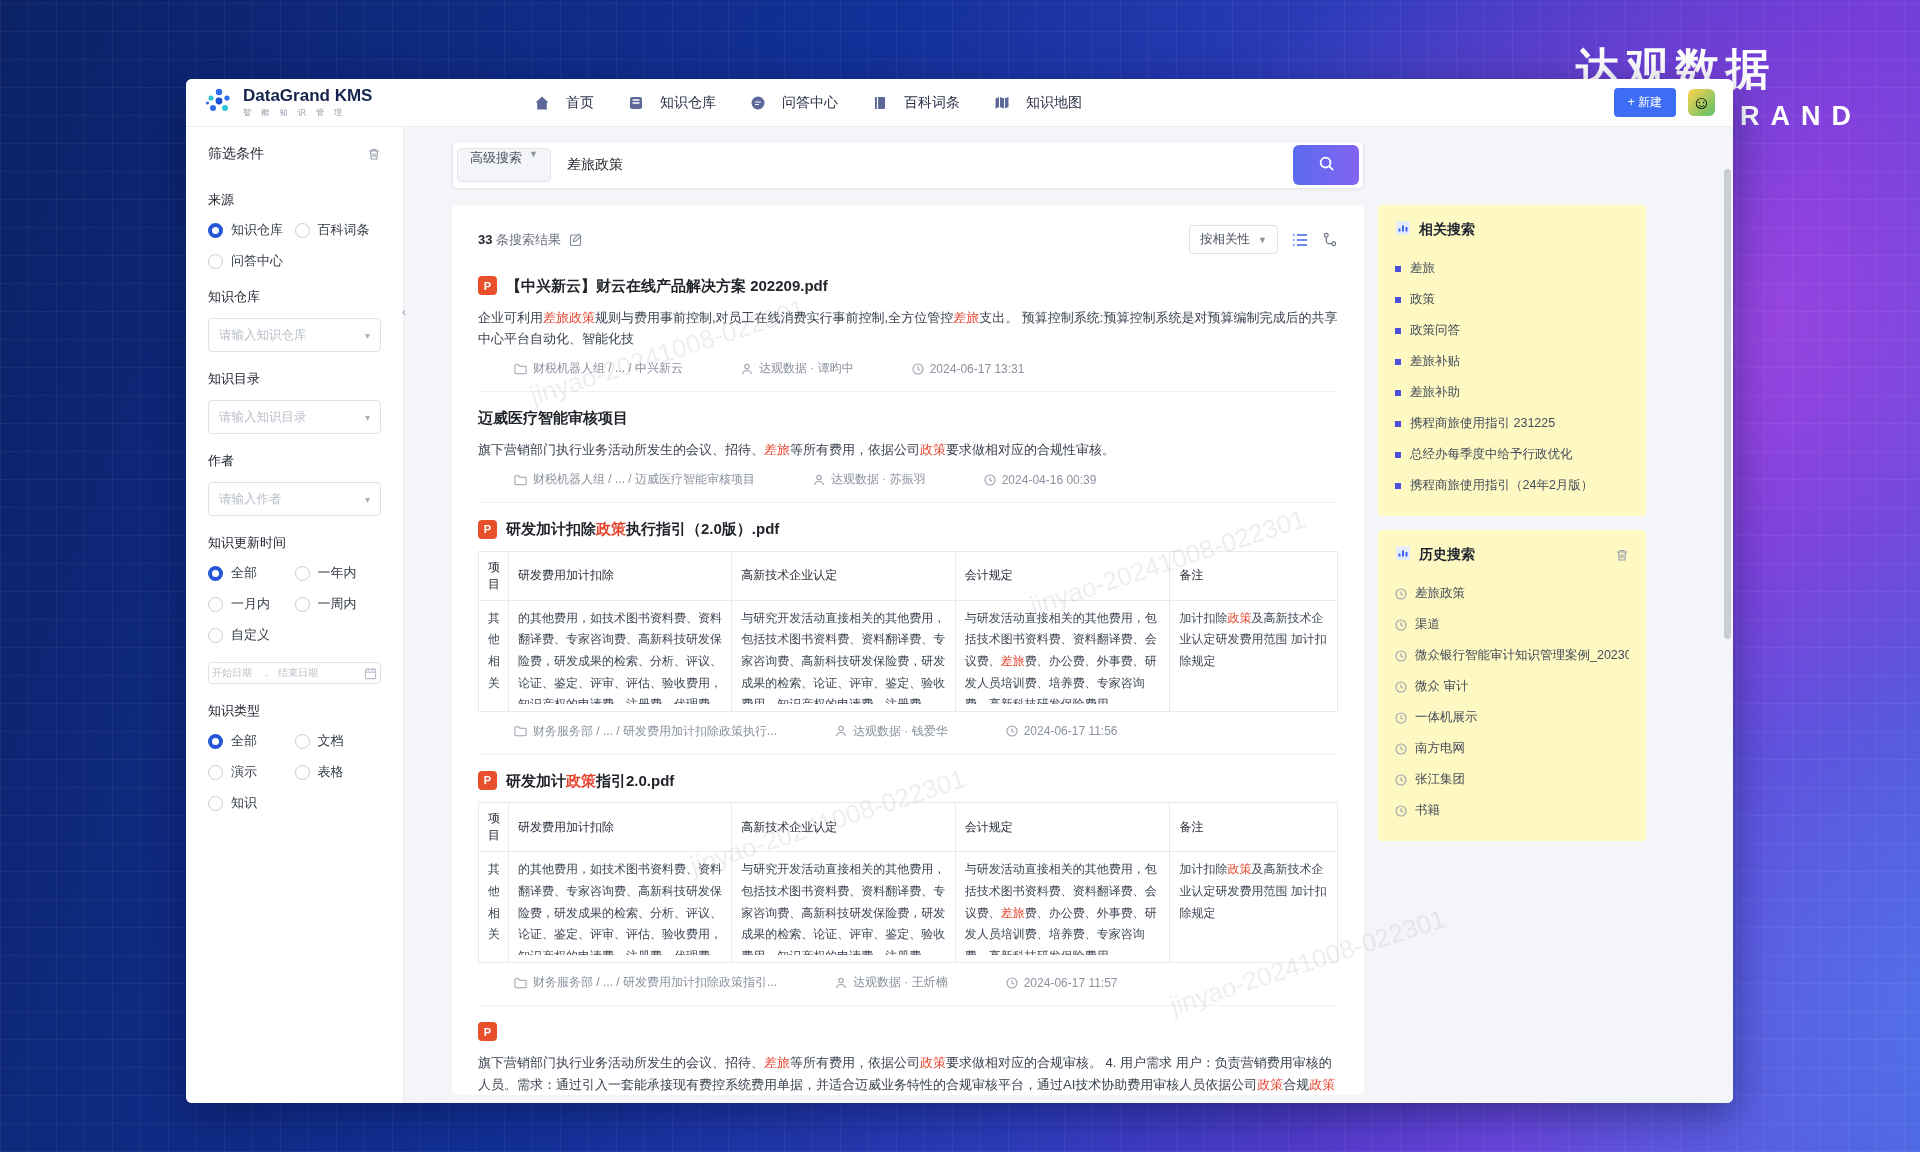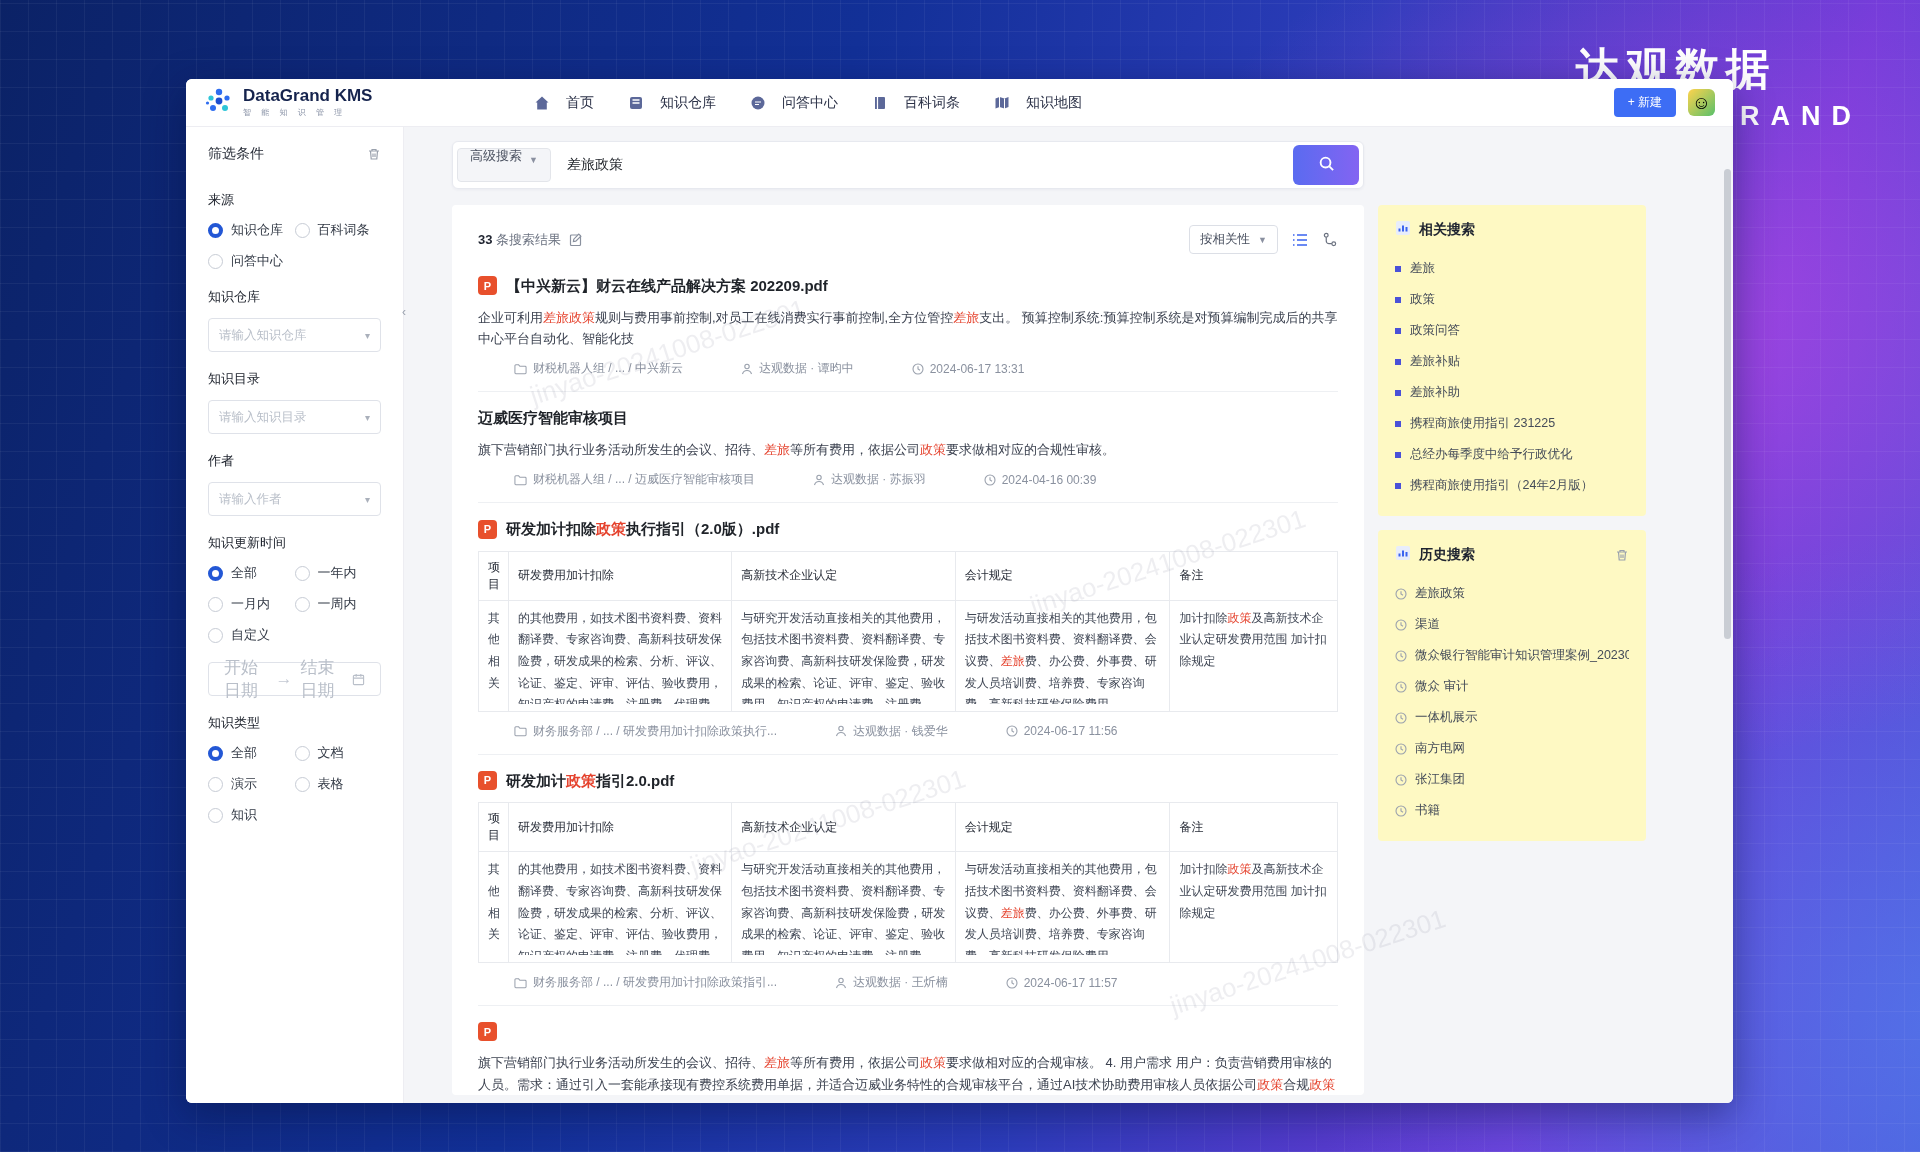--- a/index.html
+++ b/index.html
@@ -54,30 +54,30 @@
   .sb-group { margin-bottom:18px; }
   .sb-label { margin-bottom:12px; color:#20252f; }
   .radio-grid { display:grid; grid-template-columns:1fr 1fr; row-gap:13px; }
   .radio-row { display:flex; align-items:center; gap:8px; cursor:pointer; color:#333a46; }
   .radio { width:15px; height:15px; border-radius:50%; border:1px solid #c7ccd5; background:#fff; flex:none; }
   .radio.sel { border:4.5px solid #2357d5; }
   .sel-box { height:34px; border:1px solid #dfe2e9; border-radius:4px; display:flex;
     align-items:center; padding:0 10px; color:#b9bfc9; font-size:12.5px; justify-content:space-between;
     background:#fff; cursor:pointer; }
   .sel-box .car { color:#aab0bb; font-size:10px; }
-  .date-box { height:34px; border:1px solid #dfe2e9; border-radius:4px; display:flex; align-items:center;
-    gap:8px; padding:0 15px; color:#b9bfc9; font-size:17px; background:#fff; cursor:pointer; }
+  .date-box { height:22px; border:1px solid #dfe2e9; border-radius:4px; display:flex; align-items:center;
+    gap:8px; padding:0 3px; color:#b9bfc9; font-size:10px; background:#fff; cursor:pointer; }
   .date-box .arr { color:#c3c8d2; }
   .icon-btn { background:none; border:none; cursor:pointer; padding:0; line-height:0; }
 
   
   .search-bar { width:912px; height:48px; background:#fff; border:1px solid #e7e9ef; border-radius:6px;
     display:flex; align-items:center; padding:4px; box-shadow:0 1px 3px rgba(30,40,90,.05); }
   .adv-chip { background:#f4f5f8; border:1px solid #e3e5ea; border-radius:4px; height:34px;
-    display:flex; align-items:flex-end; gap:7px; padding:16px 12px; font-size:13px; color:#4a5160; cursor:pointer; }
+    display:flex; align-items:flex-start; gap:7px; padding:0 12px; font-size:13px; color:#4a5160; cursor:pointer; }
   .adv-chip .car { font-size:9px; color:#8a90a0; }
   .search-input { flex:1; border:none; outline:none; font-size:14px; color:#1f2329; padding:0 16px;
     font-family:inherit; background:transparent; }
   .search-btn { width:66px; height:40px; border:none; border-radius:6px; cursor:pointer;
     background:linear-gradient(90deg,#5a6bf0,#8364f2); display:flex; align-items:center; justify-content:center; }
 
   .columns { display:flex; gap:14px; margin-top:16px; align-items:flex-start; }
   .results-card { width:912px; background:#fff; border-radius:4px; padding:16px 26px 0; height:890px; overflow:hidden; }
   .count-row { display:flex; align-items:center; justify-content:space-between; margin:4px 0 6px; }
   .count-left { display:flex; align-items:center; gap:8px; font-size:13px; color:#6b7280; }

